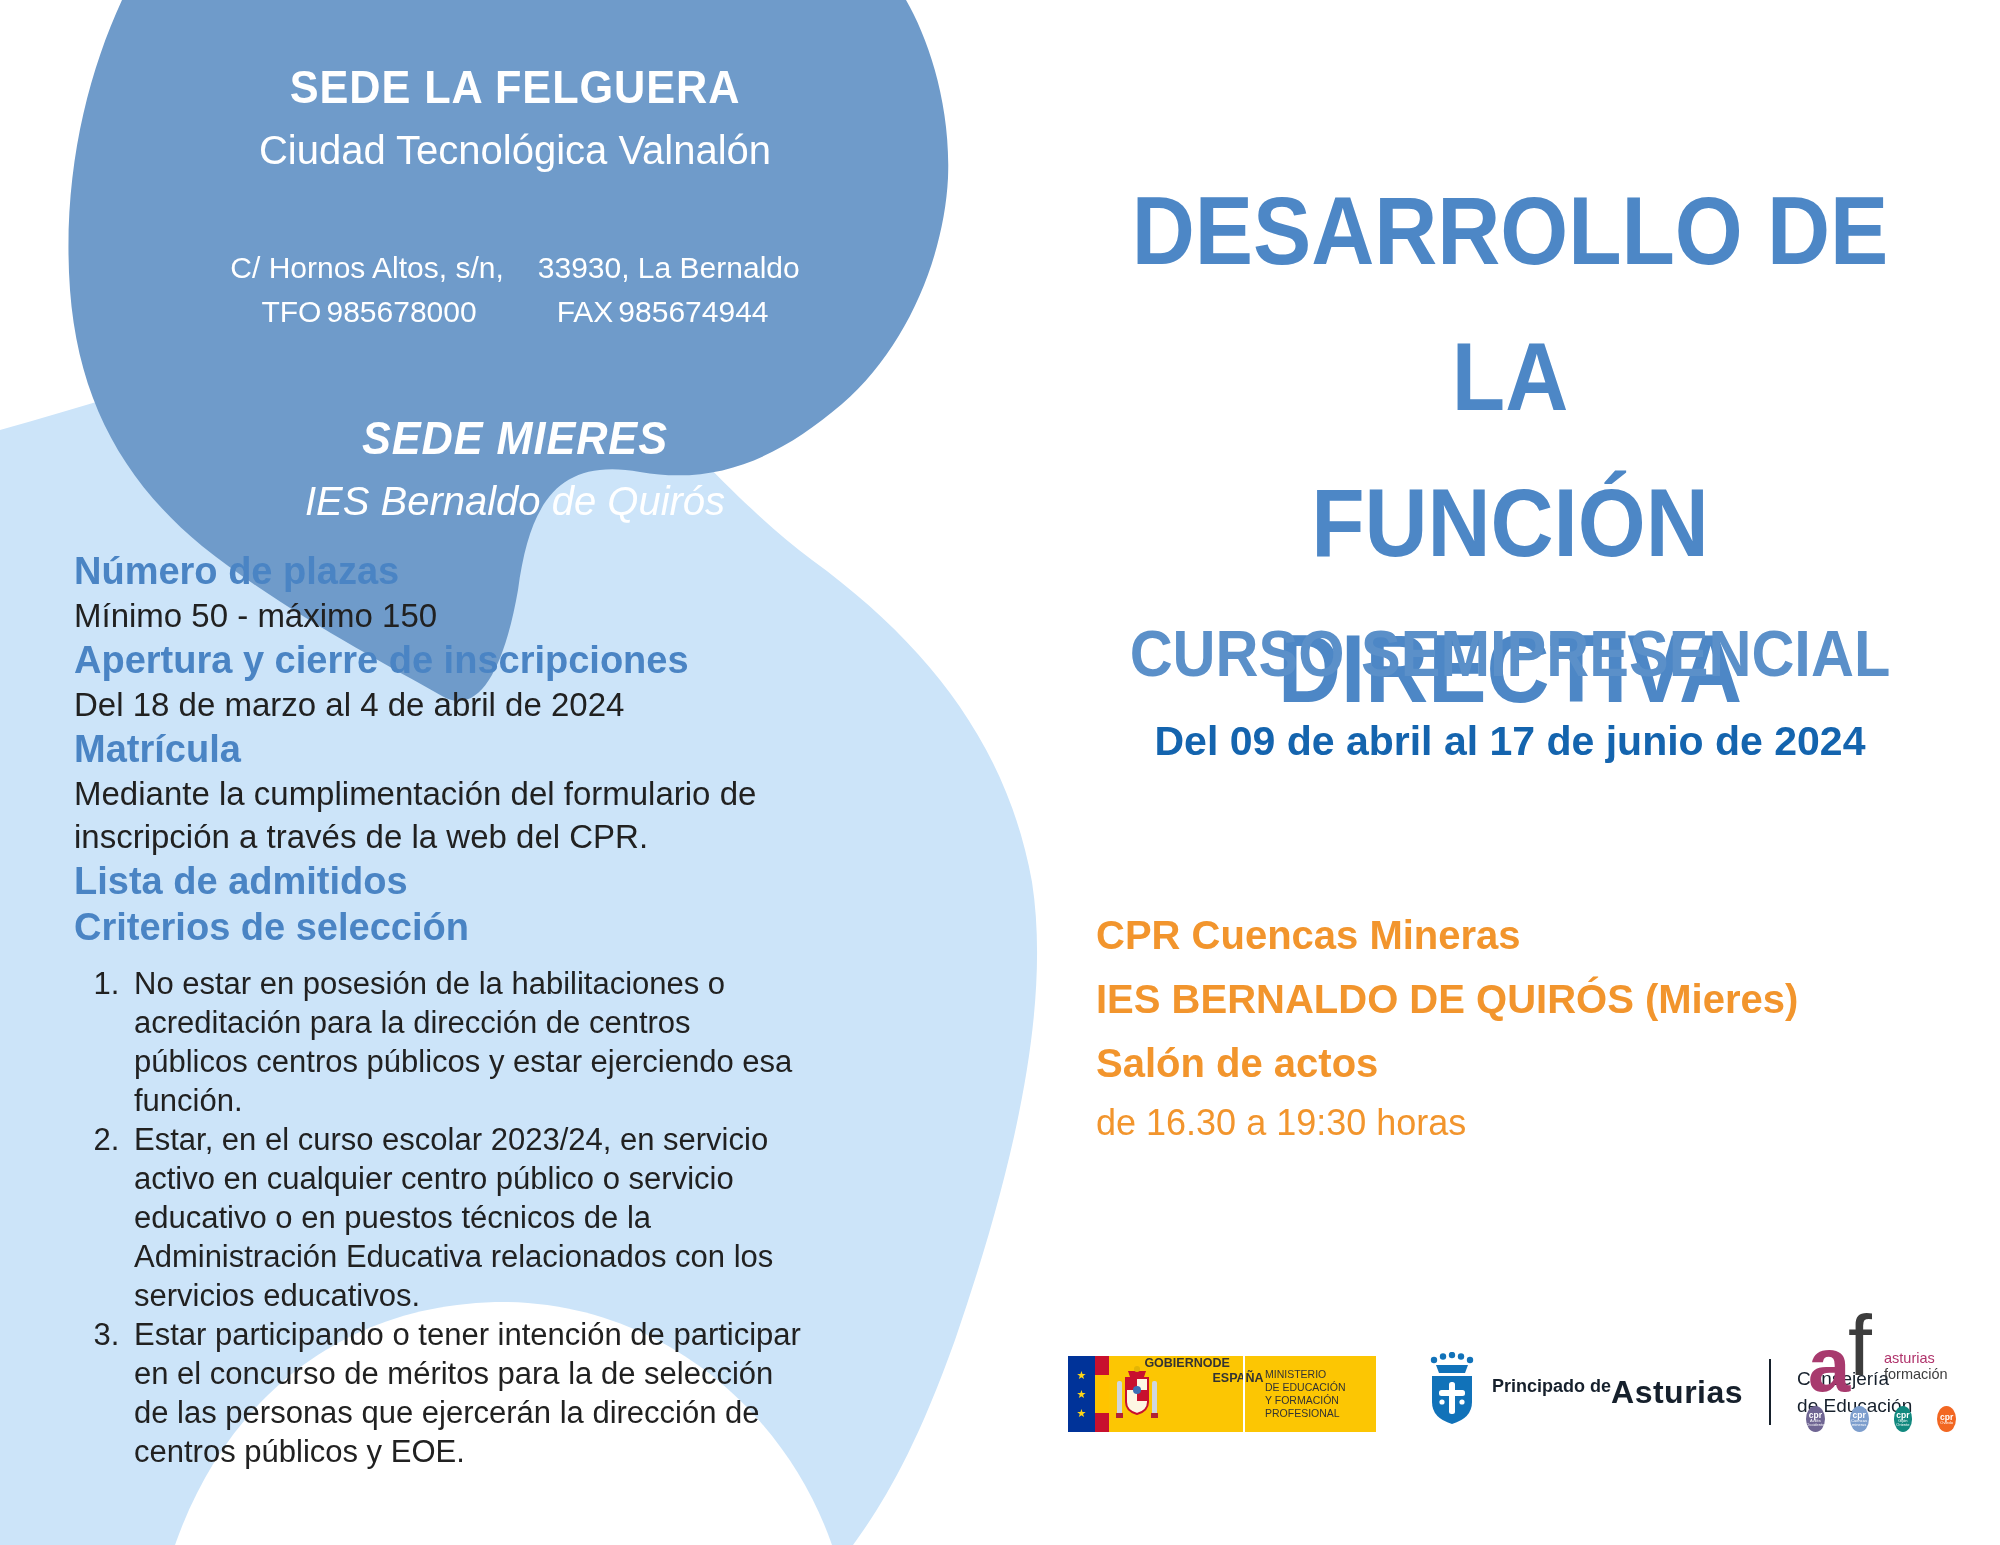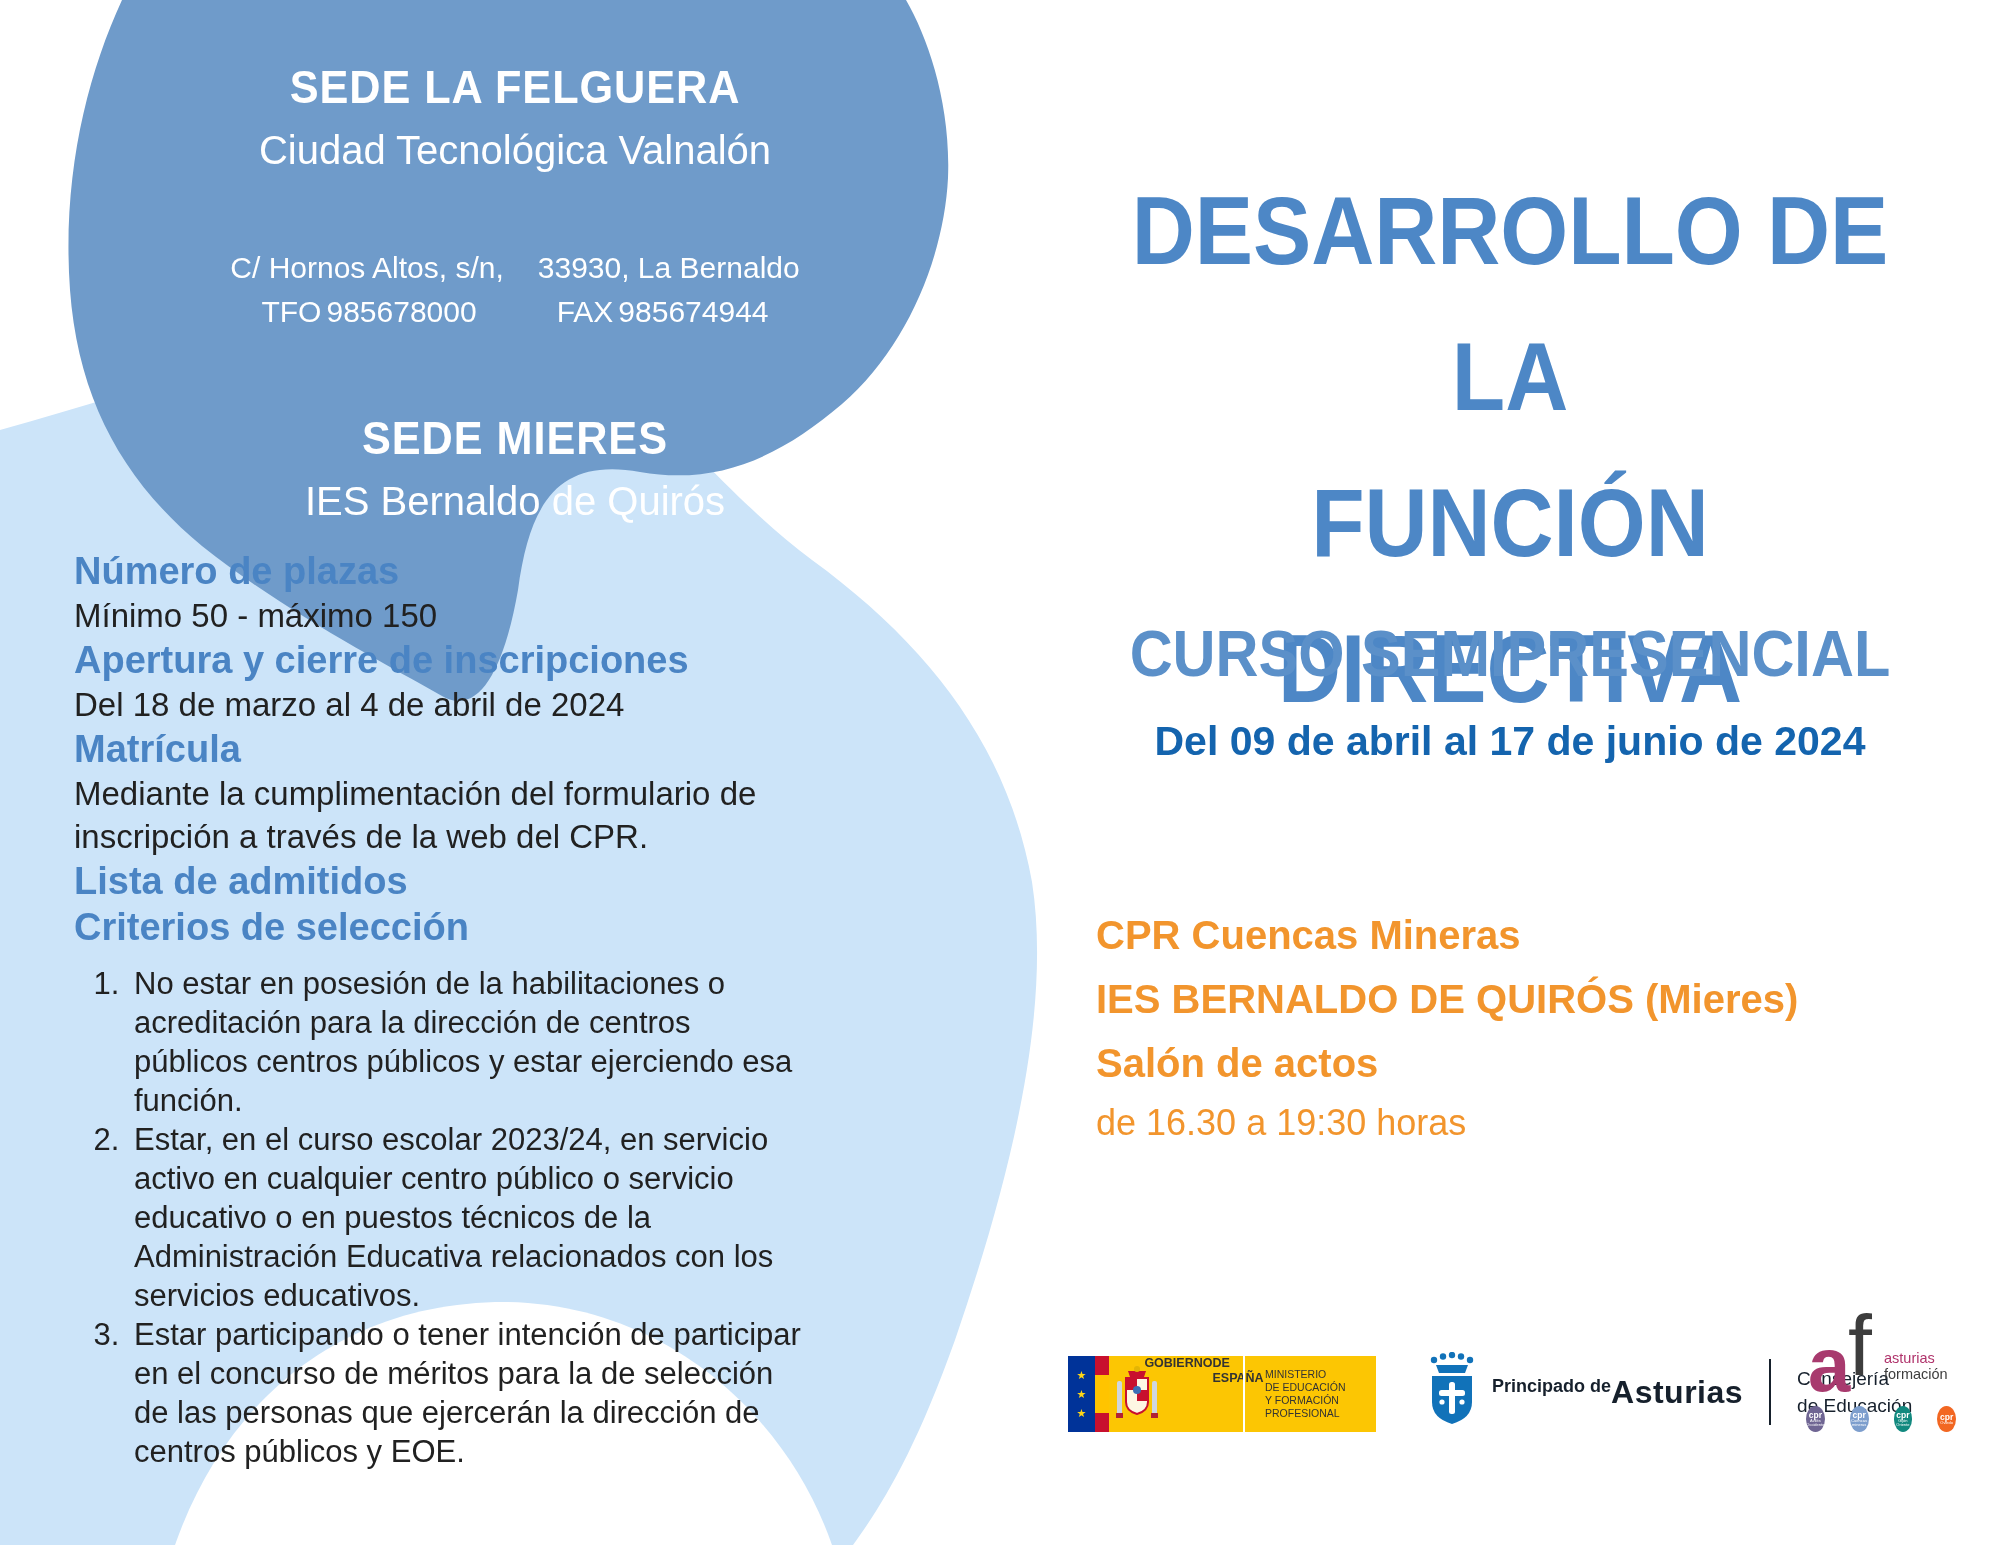--- a/index.html
+++ b/index.html
@@ -11,21 +11,21 @@
   .layer{position:absolute;z-index:2;}
 
   
   .sede-block{left:120px;top:40px;width:790px;text-align:center;color:#ffffff;margin-top:20px;}
   .sede-title{font-size:46px;font-weight:700;letter-spacing:1px;transform:scaleX(.94);transform-origin:center;}
   .sede-sub{font-size:40px;font-weight:400;margin-top:14px;}
   .sede-addr{font-size:30px;font-weight:400;margin-top:0;display:flex;justify-content:center;gap:34px;}
   .sede-tfo{font-size:30px;font-weight:400;display:flex;justify-content:center;gap:5px;margin-top:10px;}
   .sede-tfo .wide-gap{display:inline-block;width:70px;}
   .addr-wrap{margin-top:78px;}
-  .sede2{margin-top:82px;}
+  .sede2{margin-top:82px;font-style:italic;}
 
   
   .info-col{left:74px;top:548px;width:724px;}
   .sec-h{font-size:38px;line-height:46px;font-weight:700;color:#4a84c4;margin:0;}
   .sec-p{font-size:33px;line-height:43px;font-weight:400;color:#212121;margin:0;}
   .criteria{margin:14px 0 0 0;padding:0 0 0 54px;list-style:decimal;}
   .criteria li{font-size:31px;line-height:39px;color:#212121;padding-left:6px;width:668px;}
   .criteria li::marker{font-size:31px;color:#212121;}
 
   

